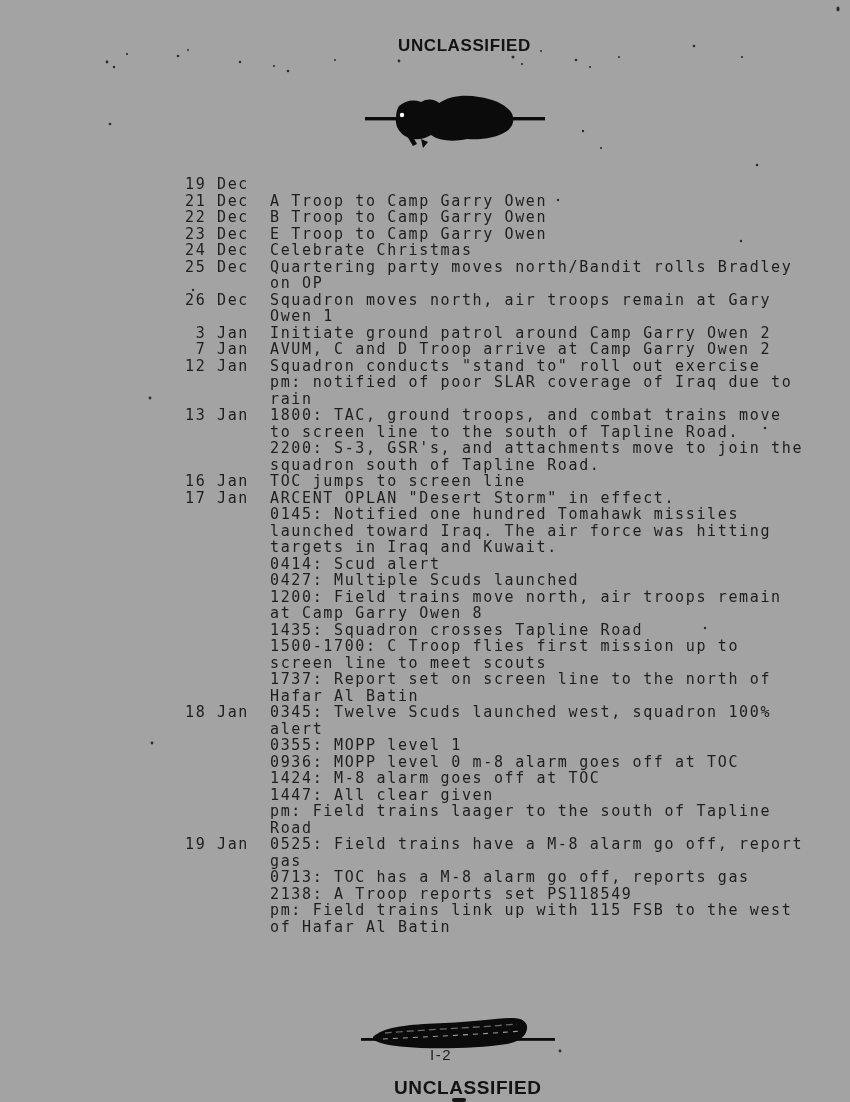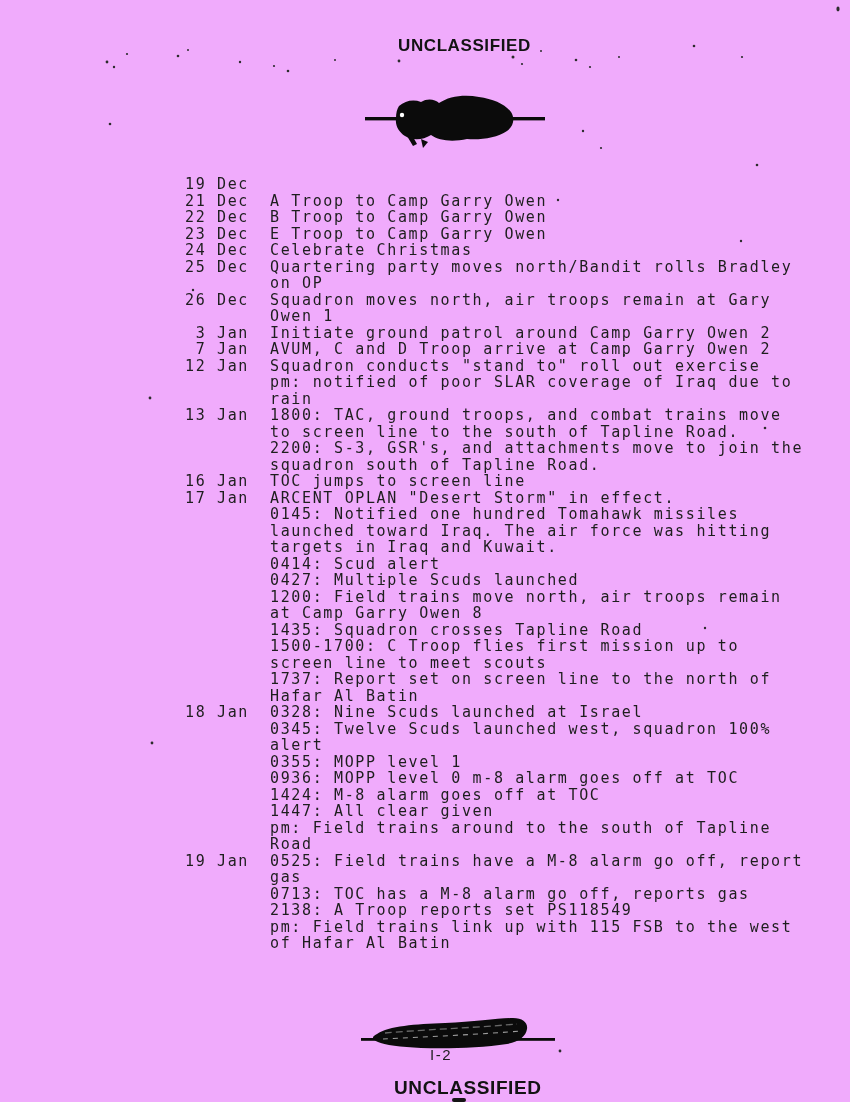--- a/index.html
+++ b/index.html
@@ -1,21 +1,21 @@
 <!DOCTYPE html>
 <html><head>
 <meta charset="utf-8">
 <style>
   html,body{margin:0;padding:0;}
   body{
     width:850px;height:1102px;position:relative;overflow:hidden;
     background:#ffffff;
     font-family:"DejaVu Sans Mono", monospace;
   }
-  .page{position:absolute;inset:0;background:#f0abfc;}
+  .page{position:absolute;inset:0;background:#a3a3a3;}
 
   .classification{
     position:absolute;
     font-family:"Liberation Sans", sans-serif;
     font-weight:bold;color:#131313;letter-spacing:0.6px;
     white-space:pre;
   }
   .header-title{left:398px;top:36px;font-size:17px;}
   .footer-title{left:394px;top:1077px;font-size:19px;}
 
@@ -154,28 +154,27 @@
           <div class="line">1435: Squadron crosses Tapline Road</div>
           <div class="line">1500-1700: C Troop flies first mission up to</div>
           <div class="line">screen line to meet scouts</div>
           <div class="line">1737: Report set on screen line to the north of</div>
           <div class="line">Hafar Al Batin</div>
         </div>
       </div>
       <div class="entry">
         <span class="date">18 Jan</span>
         <div class="lines">
-          <div class="line">0328: Nine Scuds launched at Israel</div>
           <div class="line">0345: Twelve Scuds launched west, squadron 100%</div>
           <div class="line">alert</div>
           <div class="line">0355: MOPP level 1</div>
           <div class="line">0936: MOPP level 0 m-8 alarm goes off at TOC</div>
           <div class="line">1424: M-8 alarm goes off at TOC</div>
           <div class="line">1447: All clear given</div>
-          <div class="line">pm: Field trains around to the south of Tapline</div>
+          <div class="line">pm: Field trains laager to the south of Tapline</div>
           <div class="line">Road</div>
         </div>
       </div>
       <div class="entry">
         <span class="date">19 Jan</span>
         <div class="lines">
           <div class="line">0525: Field trains have a M-8 alarm go off, report</div>
           <div class="line">gas</div>
           <div class="line">0713: TOC has a M-8 alarm go off, reports gas</div>
           <div class="line">2138: A Troop reports set PS118549</div>

